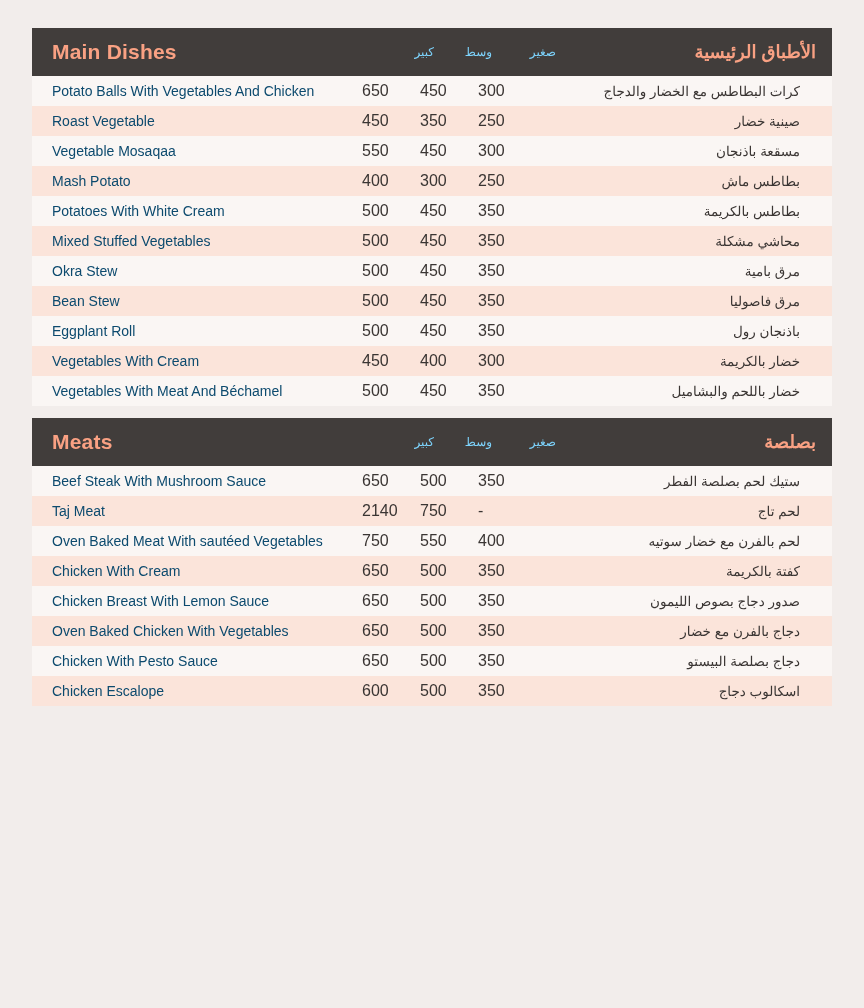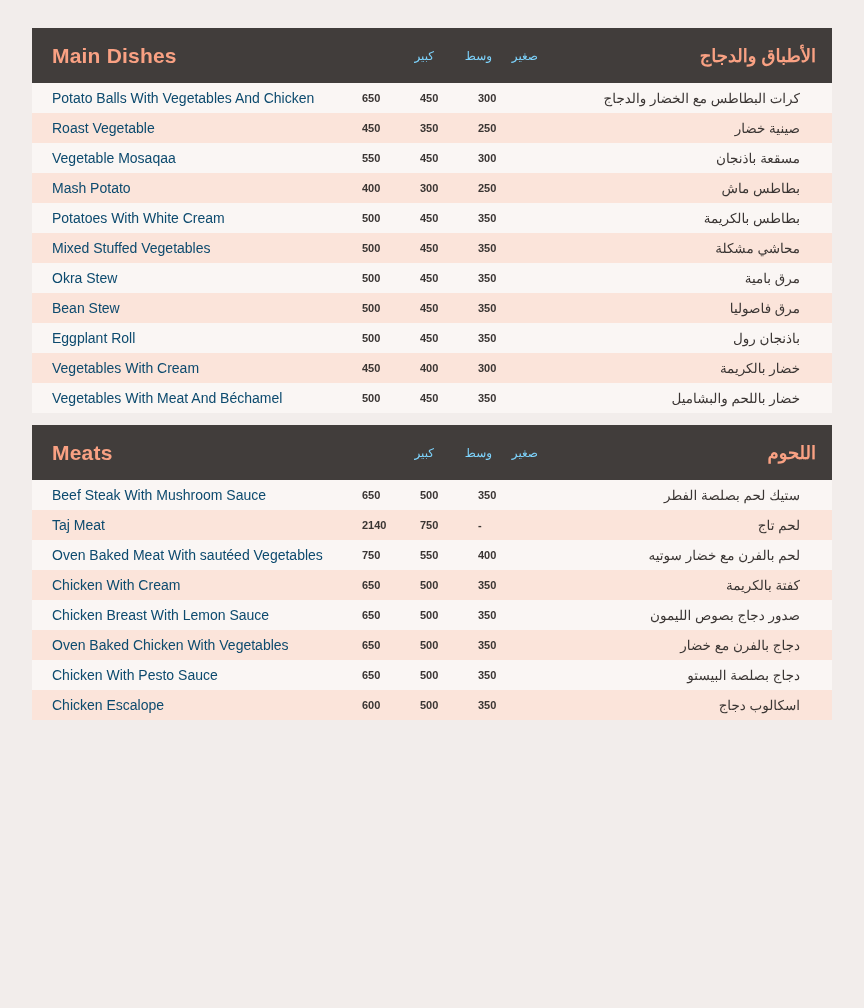--- a/index.html
+++ b/index.html
@@ -20,21 +20,21 @@
     padding: 28px 32px 0 32px;
     box-sizing: border-box;
   }
   .menu-section {
     width: 800px;
     margin: 0 0 12px 0;
   }
   
   .section-header {
     background: #413d3b;
-    height: 55px;
+    height: 48px;
     display: flex;
     align-items: center;
     position: relative;
     box-sizing: border-box;
     padding: 0 5px 0 0;
   }
   .section-title-en {
     color: #f9a183;
     font-size: 21px;
     font-weight: bold;
@@ -61,21 +61,21 @@
     color: #7dd3fc;
     font-size: 12px;
     top: 50%;
     transform: translateY(-50%);
     text-align: right;
     white-space: nowrap;
     direction: rtl;
   }
   .col-head.large  { left: 338px; width: 64px; }
   .col-head.medium { left: 396px; width: 64px; }
-  .col-head.small  { left: 442px; width: 64px; }
+  .col-head.small  { left: 460px; width: 64px; }
 
   
   .rows { }
   .row {
     position: relative;
     height: 30px;
     background: #faf6f4;
   }
   .row.alt {
     background: #fbe4da;
@@ -96,39 +96,39 @@
     transform: translateY(-50%);
     font-size: 13.5px;
     color: #3a3533;
     direction: rtl;
     white-space: nowrap;
   }
   .price {
     position: absolute;
     top: 50%;
     transform: translateY(-50%);
-    font-size: 11px;
-    font-weight: bold;
+    font-size: 16px;
+    font-weight: normal;
     color: #3a3533;
     text-align: left;
     white-space: nowrap;
   }
   .price.large  { left: 330px; width: 62px; }
   .price.medium { left: 388px; width: 62px; }
   .price.small  { left: 446px; width: 62px; }
 </style>
 </head>
 <body>
 
 <div class="page">
   <div id="sections-root">
       <div class="menu-section">
         <div class="section-header">
           <div class="section-title-en">Main Dishes</div>
-          <div class="section-title-ar">الأطباق والدجاج</div>
+          <div class="section-title-ar">الأطباق الرئيسية</div>
           <div class="col-head large">كبير</div>
           <div class="col-head medium">وسط</div>
           <div class="col-head small">صغير</div>
         </div>
         <div class="rows">
           <div class="row">
             <div class="row-name-en">Potato Balls With Vegetables And Chicken</div>
             <div class="price large">650</div>
             <div class="price medium">450</div>
             <div class="price small">300</div>
@@ -202,21 +202,21 @@
             <div class="price large">500</div>
             <div class="price medium">450</div>
             <div class="price small">350</div>
             <div class="row-name-ar">خضار باللحم والبشاميل</div>
           </div>
         </div>
       </div>
       <div class="menu-section">
         <div class="section-header">
           <div class="section-title-en">Meats</div>
-          <div class="section-title-ar">اللحوم</div>
+          <div class="section-title-ar">بصلصة</div>
           <div class="col-head large">كبير</div>
           <div class="col-head medium">وسط</div>
           <div class="col-head small">صغير</div>
         </div>
         <div class="rows">
           <div class="row">
             <div class="row-name-en">Beef Steak With Mushroom Sauce</div>
             <div class="price large">650</div>
             <div class="price medium">500</div>
             <div class="price small">350</div>

